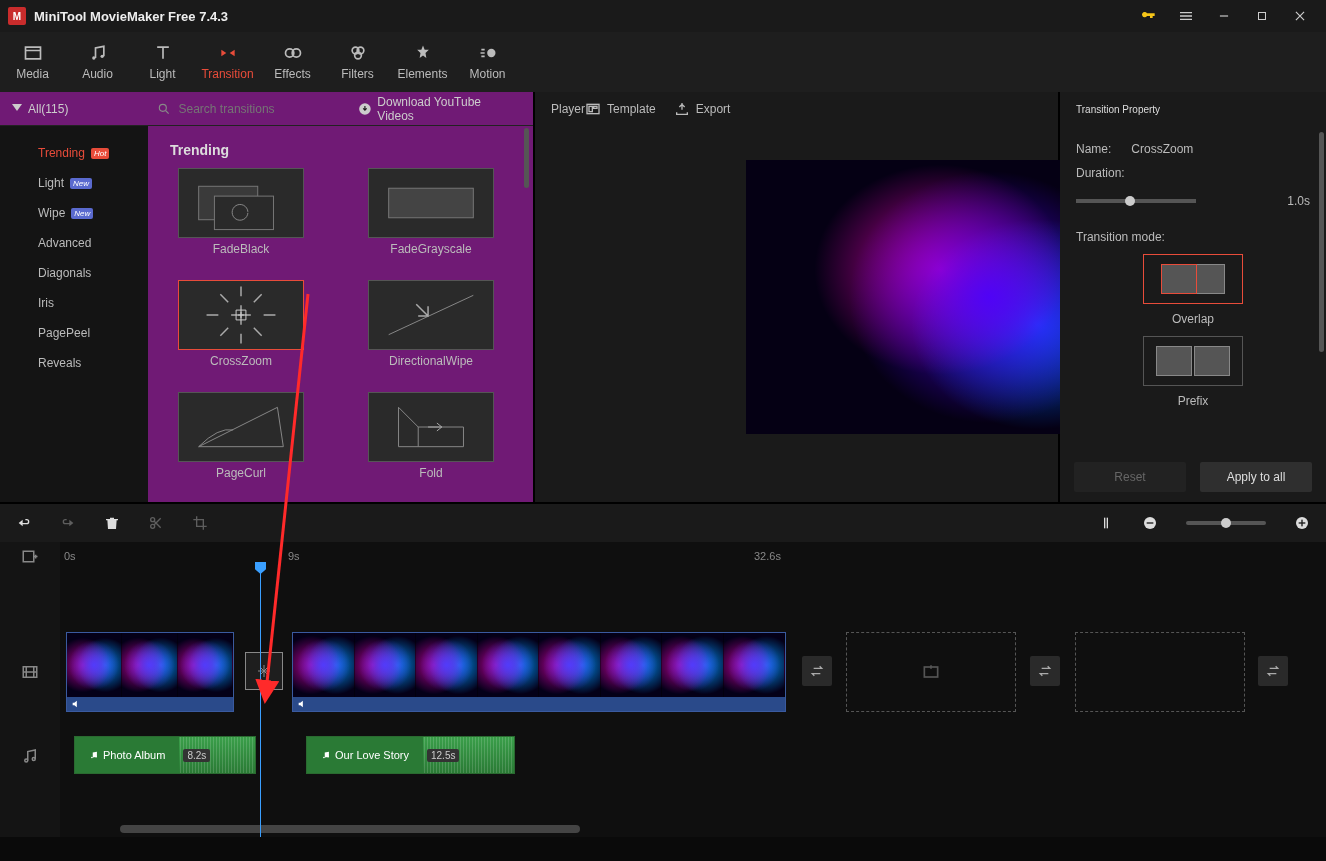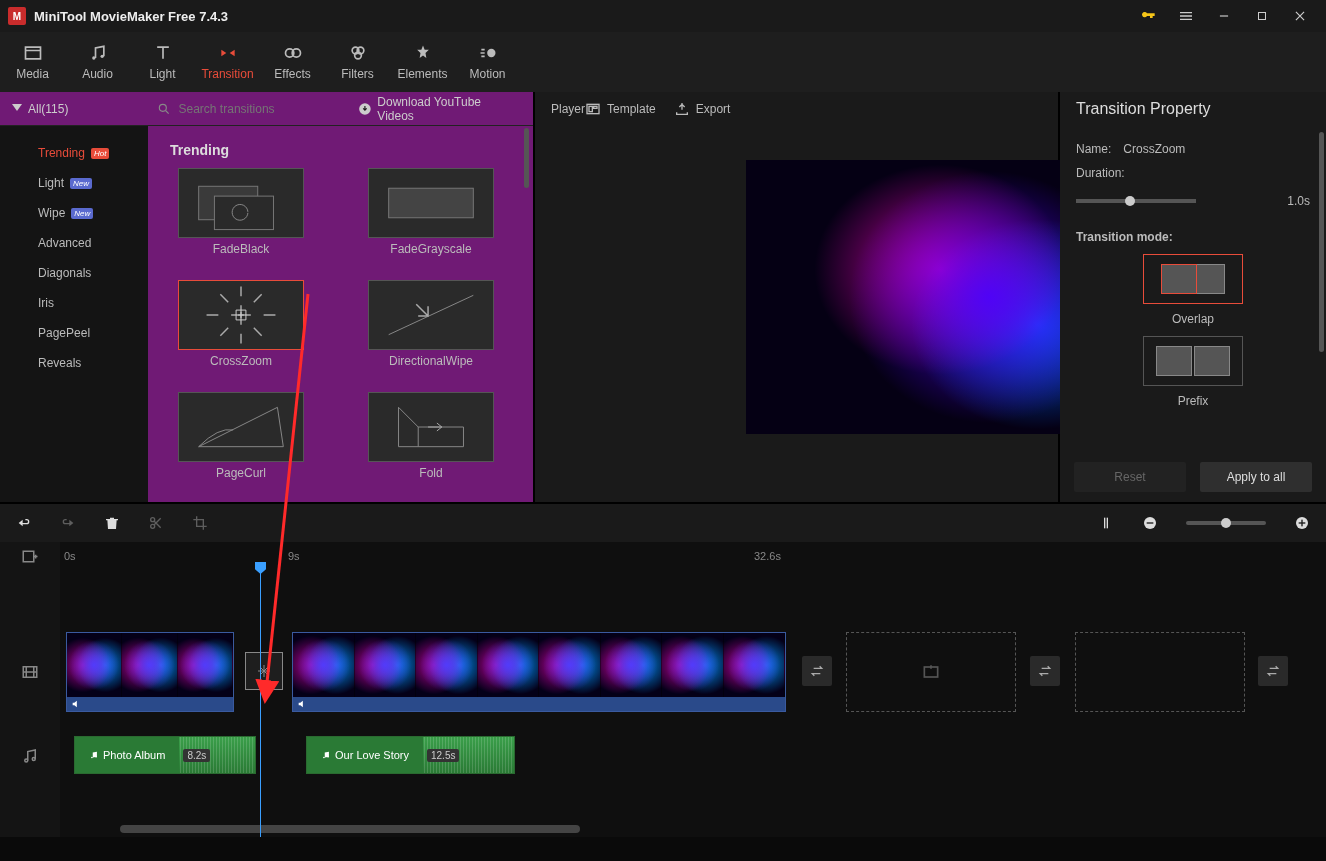--- a/index.html
+++ b/index.html
@@ -68,23 +68,23 @@
 .seek-cur { color:#e84c3a; }
 .player-controls { height:40px; display:flex; align-items:center; padding:0 16px; gap:16px; }
 .pc-btn { width:18px; height:18px; color:#ddd; cursor:pointer; }
 .vol-track { width:90px; height:4px; background:#ccc; border-radius:2px; position:relative; }
 .vol-knob{position:absolute;right:0;top:50%;transform:translate(50%,-50%);width:10px;height:10px;background:#ddd;border-radius:50%;}
 .pc-spacer { flex:1; }
 .aspect-select { background:#2a2a2a; color:#ddd; font-size:12px; padding:4px 10px; display:flex; align-items:center; gap:20px; border-radius:2px; cursor:pointer;}
 
 
 .props { flex:1; background:#1a1a1a; display:flex; flex-direction:column; position:relative; }
-.props-header { height:34px; display:flex; align-items:center; padding:0 16px; font-size:16px; color:#ddd; }
+.props-header { height:34px; display:flex; align-items:center; padding:0 16px; font-size:10px; color:#ddd; }
 .props-body { flex:1; padding:6px 16px 10px 16px; overflow:auto; font-size:12px; color:#bbb; position:relative;}
-.prop-row { margin:10px 0; display:flex; align-items:center; gap:12px; }
+.prop-row { margin:10px 0; display:flex; align-items:center; gap:20px; }
 .prop-slider { width:120px; height:4px; background:#555; position:relative; margin-right:auto;}
 .prop-slider-knob { position:absolute; left:45%; top:50%; transform:translate(-50%,-50%); width:10px; height:10px; background:#ccc; border-radius:50%; }
 .mode-item{display:flex;flex-direction:column;align-items:center;gap:8px;margin-top:10px;}
 .mode-box { width:100px; height:50px; border:1px solid #555; display:flex; align-items:center; justify-content:center; gap:2px; cursor:pointer;}
 .mode-box.selected{border:1px solid #e84c3a;}
 .mode-a,.mode-b{width:36px;height:30px;background:#555;border:1px solid #888;}
 .mode-box.selected .mode-a{border:1px solid #e84c3a;}
 .props-actions { display:flex; gap:14px; padding:10px 14px; }
 .props-btn { flex:1; height:30px; display:flex; align-items:center; justify-content:center; background:#2f2f2f; color:#ddd; font-size:12px; border-radius:2px; cursor:pointer; }
 .props-btn.disabled { color:#666; background:#222; }
@@ -414,21 +414,21 @@
       </div>
       <div class="prop-row" style="flex-direction:column;align-items:flex-start;gap:14px;">
         <span>Duration:</span>
         <div style="display:flex;align-items:center;width:100%;">
           <div class="prop-slider">
               <div class="prop-slider-knob"></div>
             </div>
           <span>1.0s</span>
         </div>
       </div>
-      <div class="prop-row" style="margin-top:22px;font-weight:bold;">
+      <div class="prop-row" style="margin-top:22px;">
         <span>Transition mode:</span>
       </div>
       <div id="modes">
           <div class="mode-item">
             <div class="mode-box selected">
               <div class="mode-a" style="margin-right:-10px;z-index:2;"></div>
               <div class="mode-b"></div>
             </div>
             <span>Overlap</span>
           </div>

